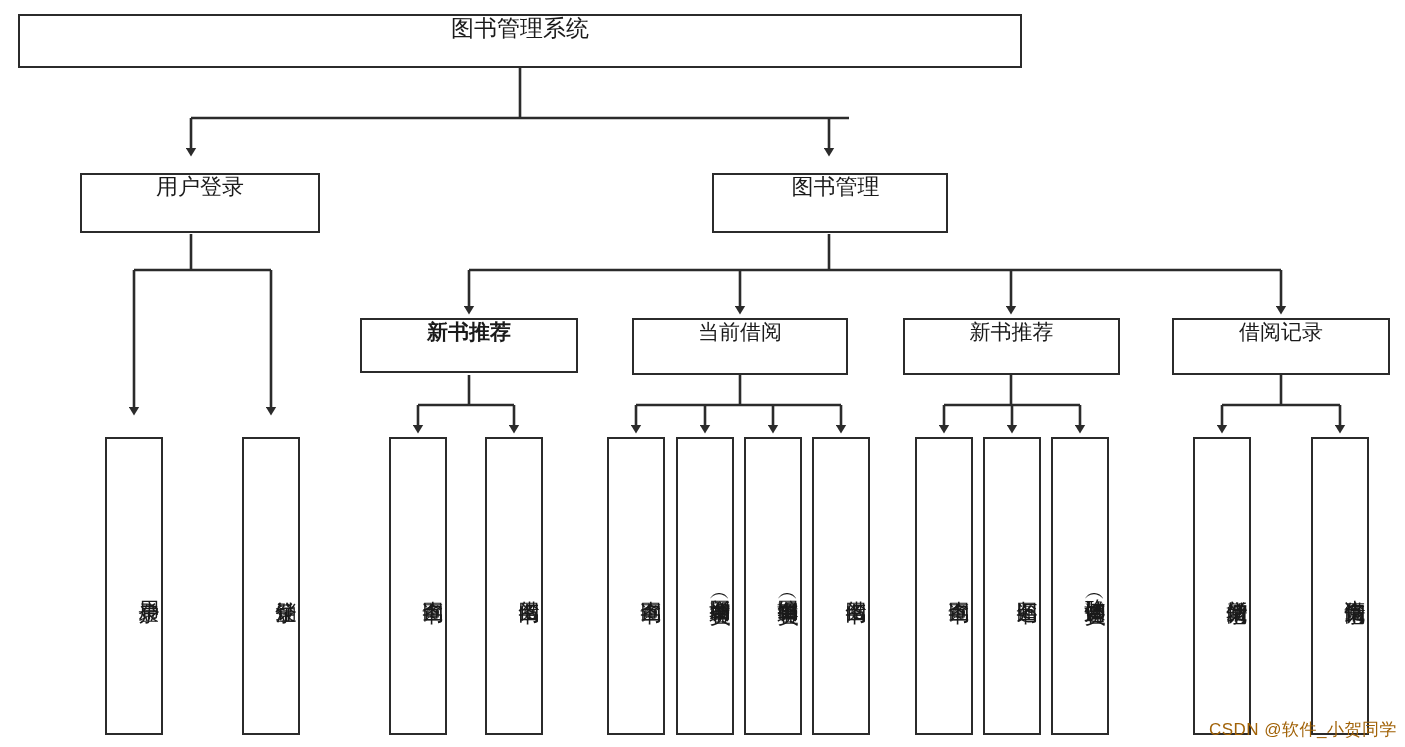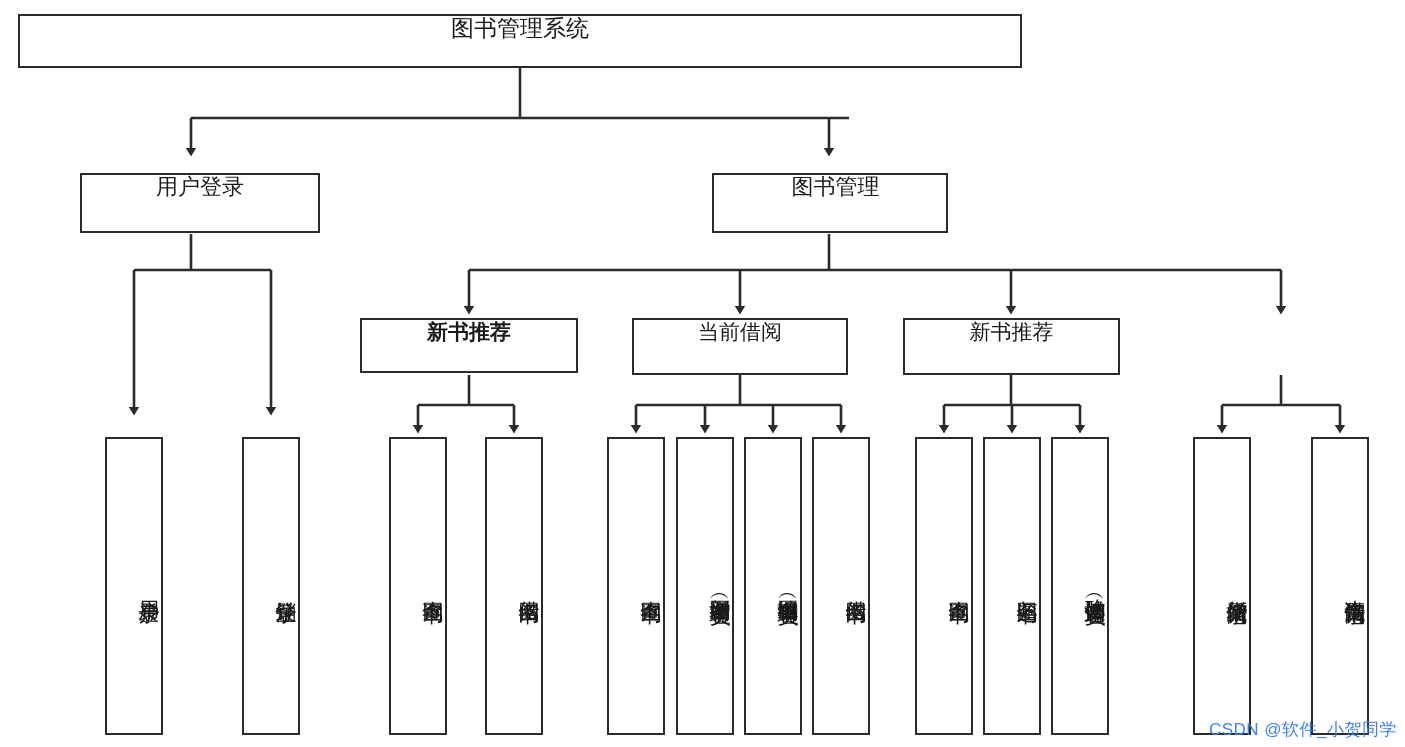--- a/index.html
+++ b/index.html
@@ -59,21 +59,21 @@
   .node.leaf > .label {
     display: block;
     writing-mode: vertical-rl;
     text-orientation: upright;
   }
   .watermark {
     position: absolute;
     right: 8px;
     bottom: 6px;
     font-size: 17px;
-    color: #3b82f6;
+    color: #a16207;
     letter-spacing: 0.5px;
     white-space: nowrap;
     pointer-events: none;
   }
 </style>
 </head>
 <body>
 
 <div id="diagram-root">
 
@@ -142,20 +142,23 @@
 
   <div class="node level2" style="left:360px; top:318px; width:218px; height:55px;font-weight:bold;">
     <span class="label">新书推荐</span>
   </div>
   <div class="node level2" style="left:632px; top:318px; width:216px; height:57px;">
     <span class="label">当前借阅</span>
   </div>
   <div class="node level2" style="left:903px; top:318px; width:217px; height:57px;">
     <span class="label">新书推荐</span>
   </div>
+  <div class="node level2" style="left:1172px; top:318px; width:218px; height:57px;">
+    <span class="label">借阅记录</span>
+  </div>
 
   <div class="node leaf" style="left:105px; top:437px; width:58px; height:298px;">
     <span class="label">用户登录</span>
   </div>
   <div class="node leaf" style="left:242px; top:437px; width:58px; height:298px;">
     <span class="label">注销登录</span>
   </div>
 
   <div class="node leaf" style="left:389px; top:437px; width:58px; height:298px;">
     <span class="label">查询图书</span>

